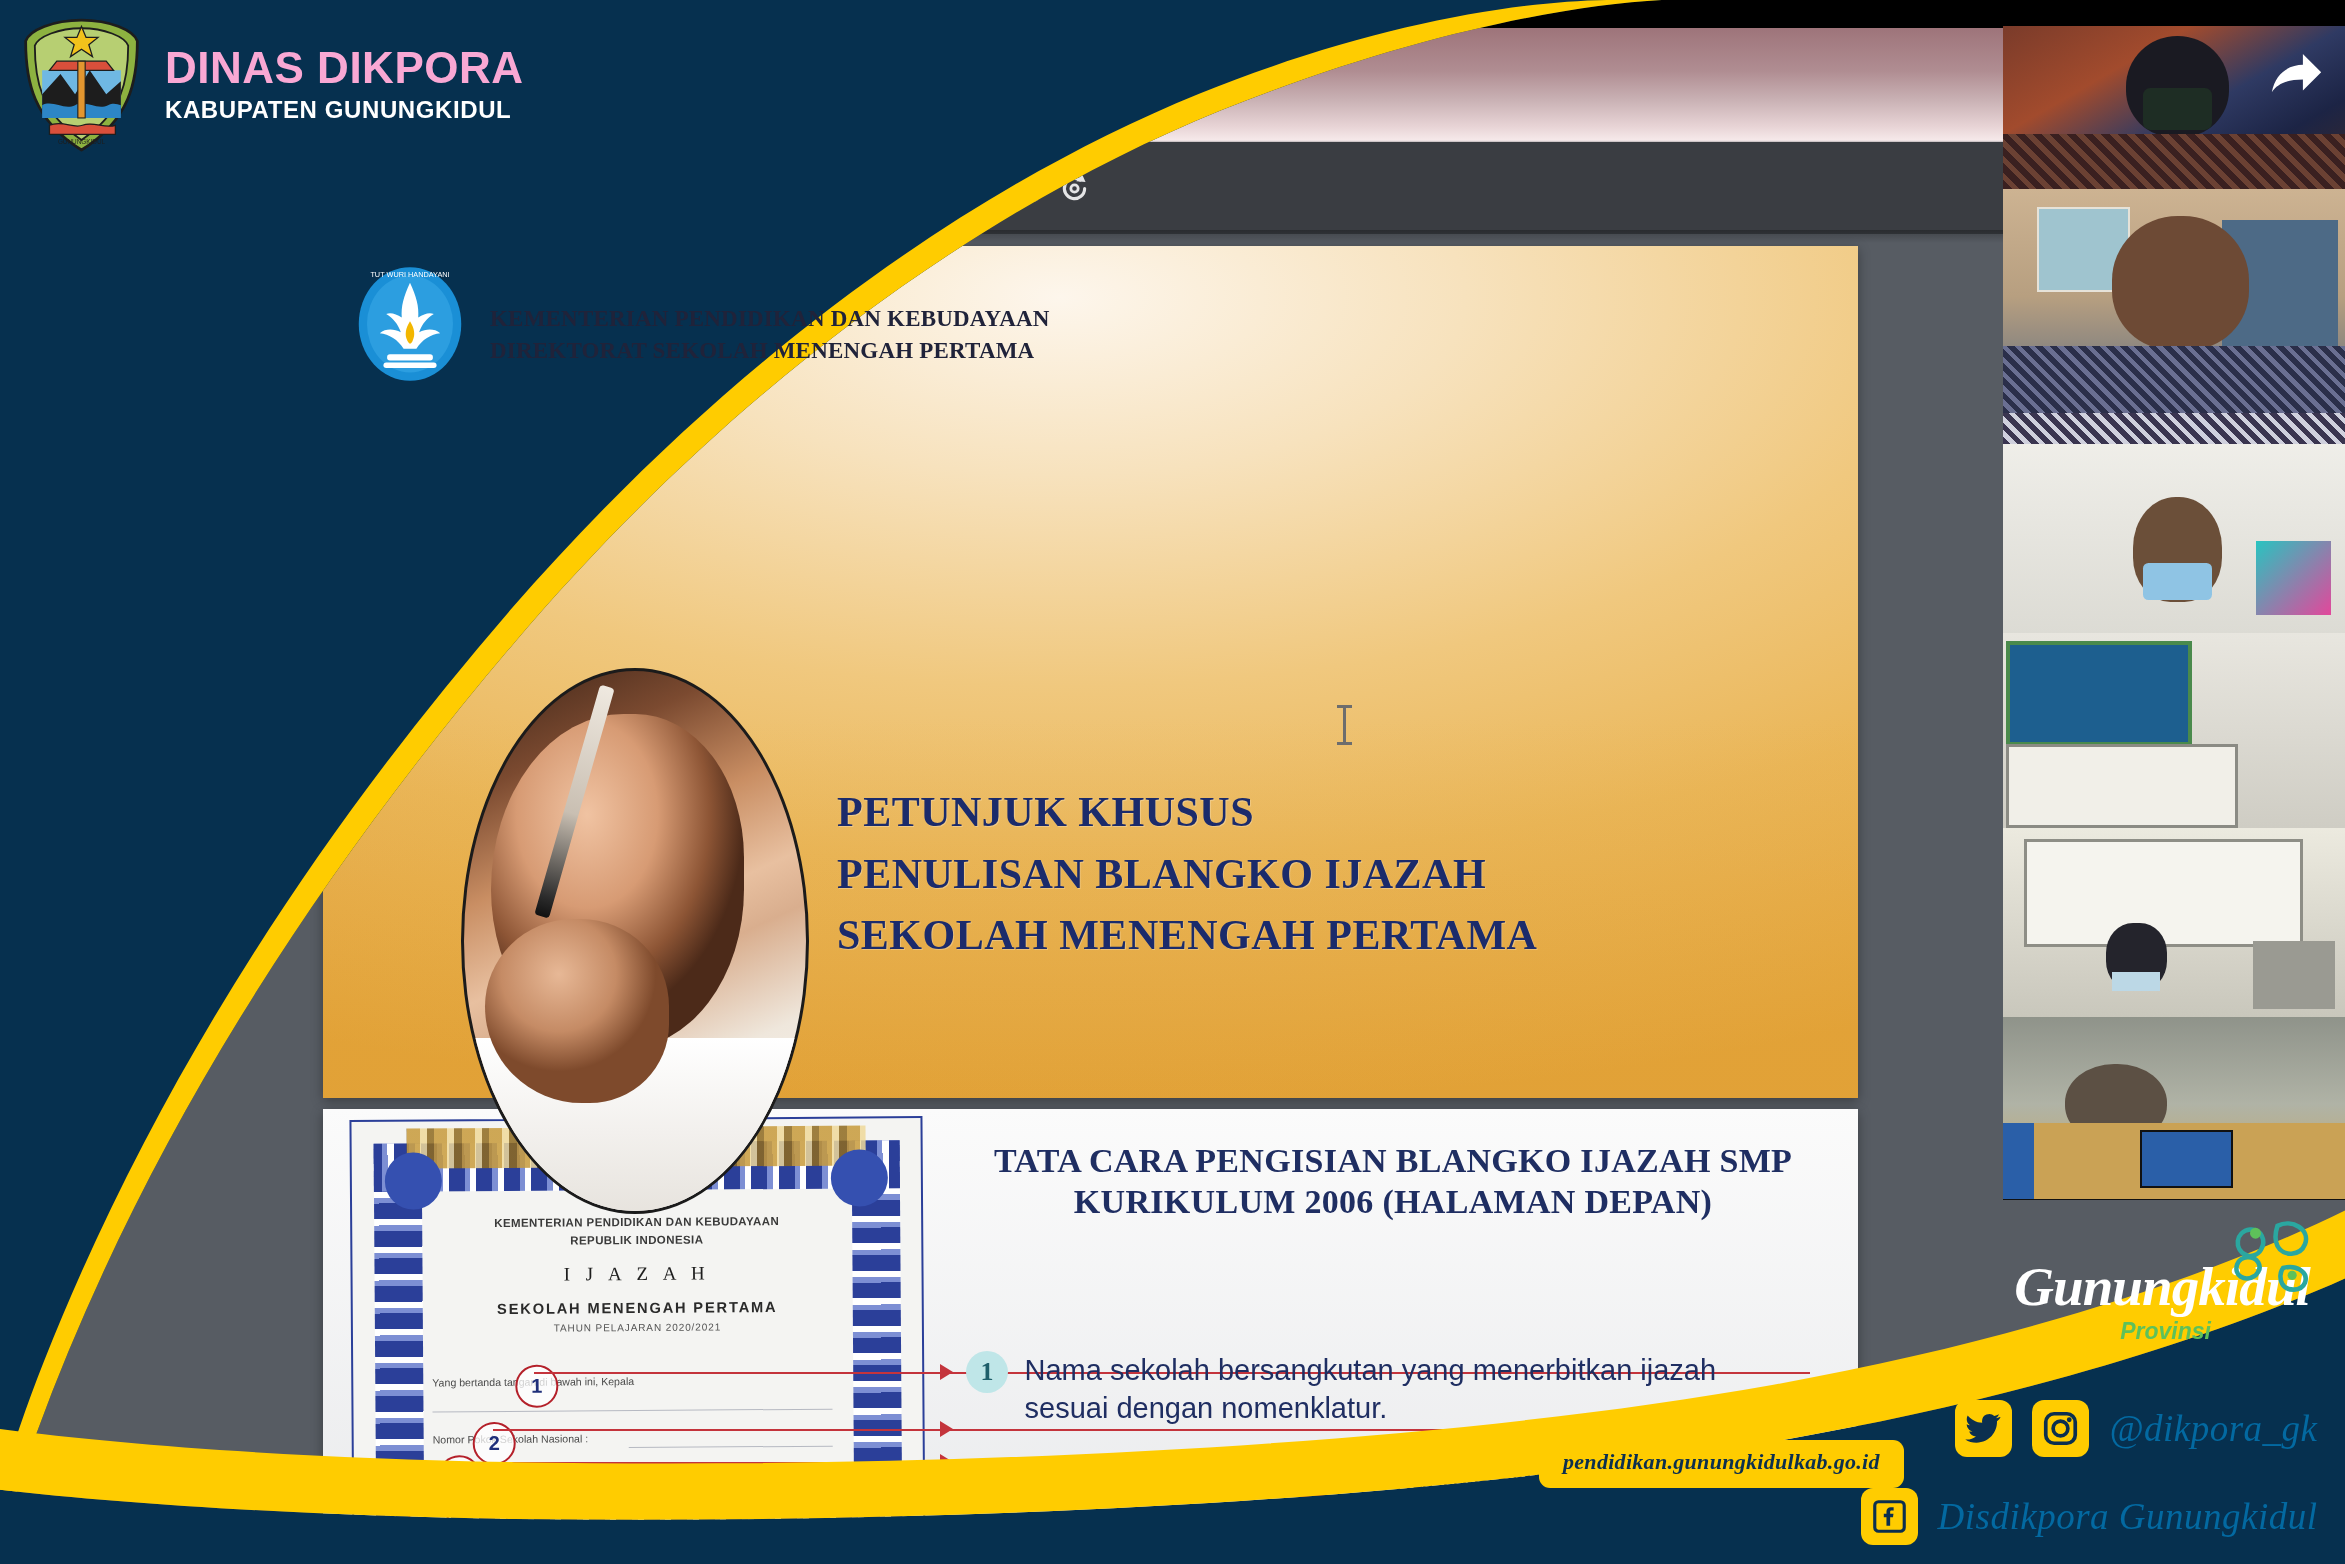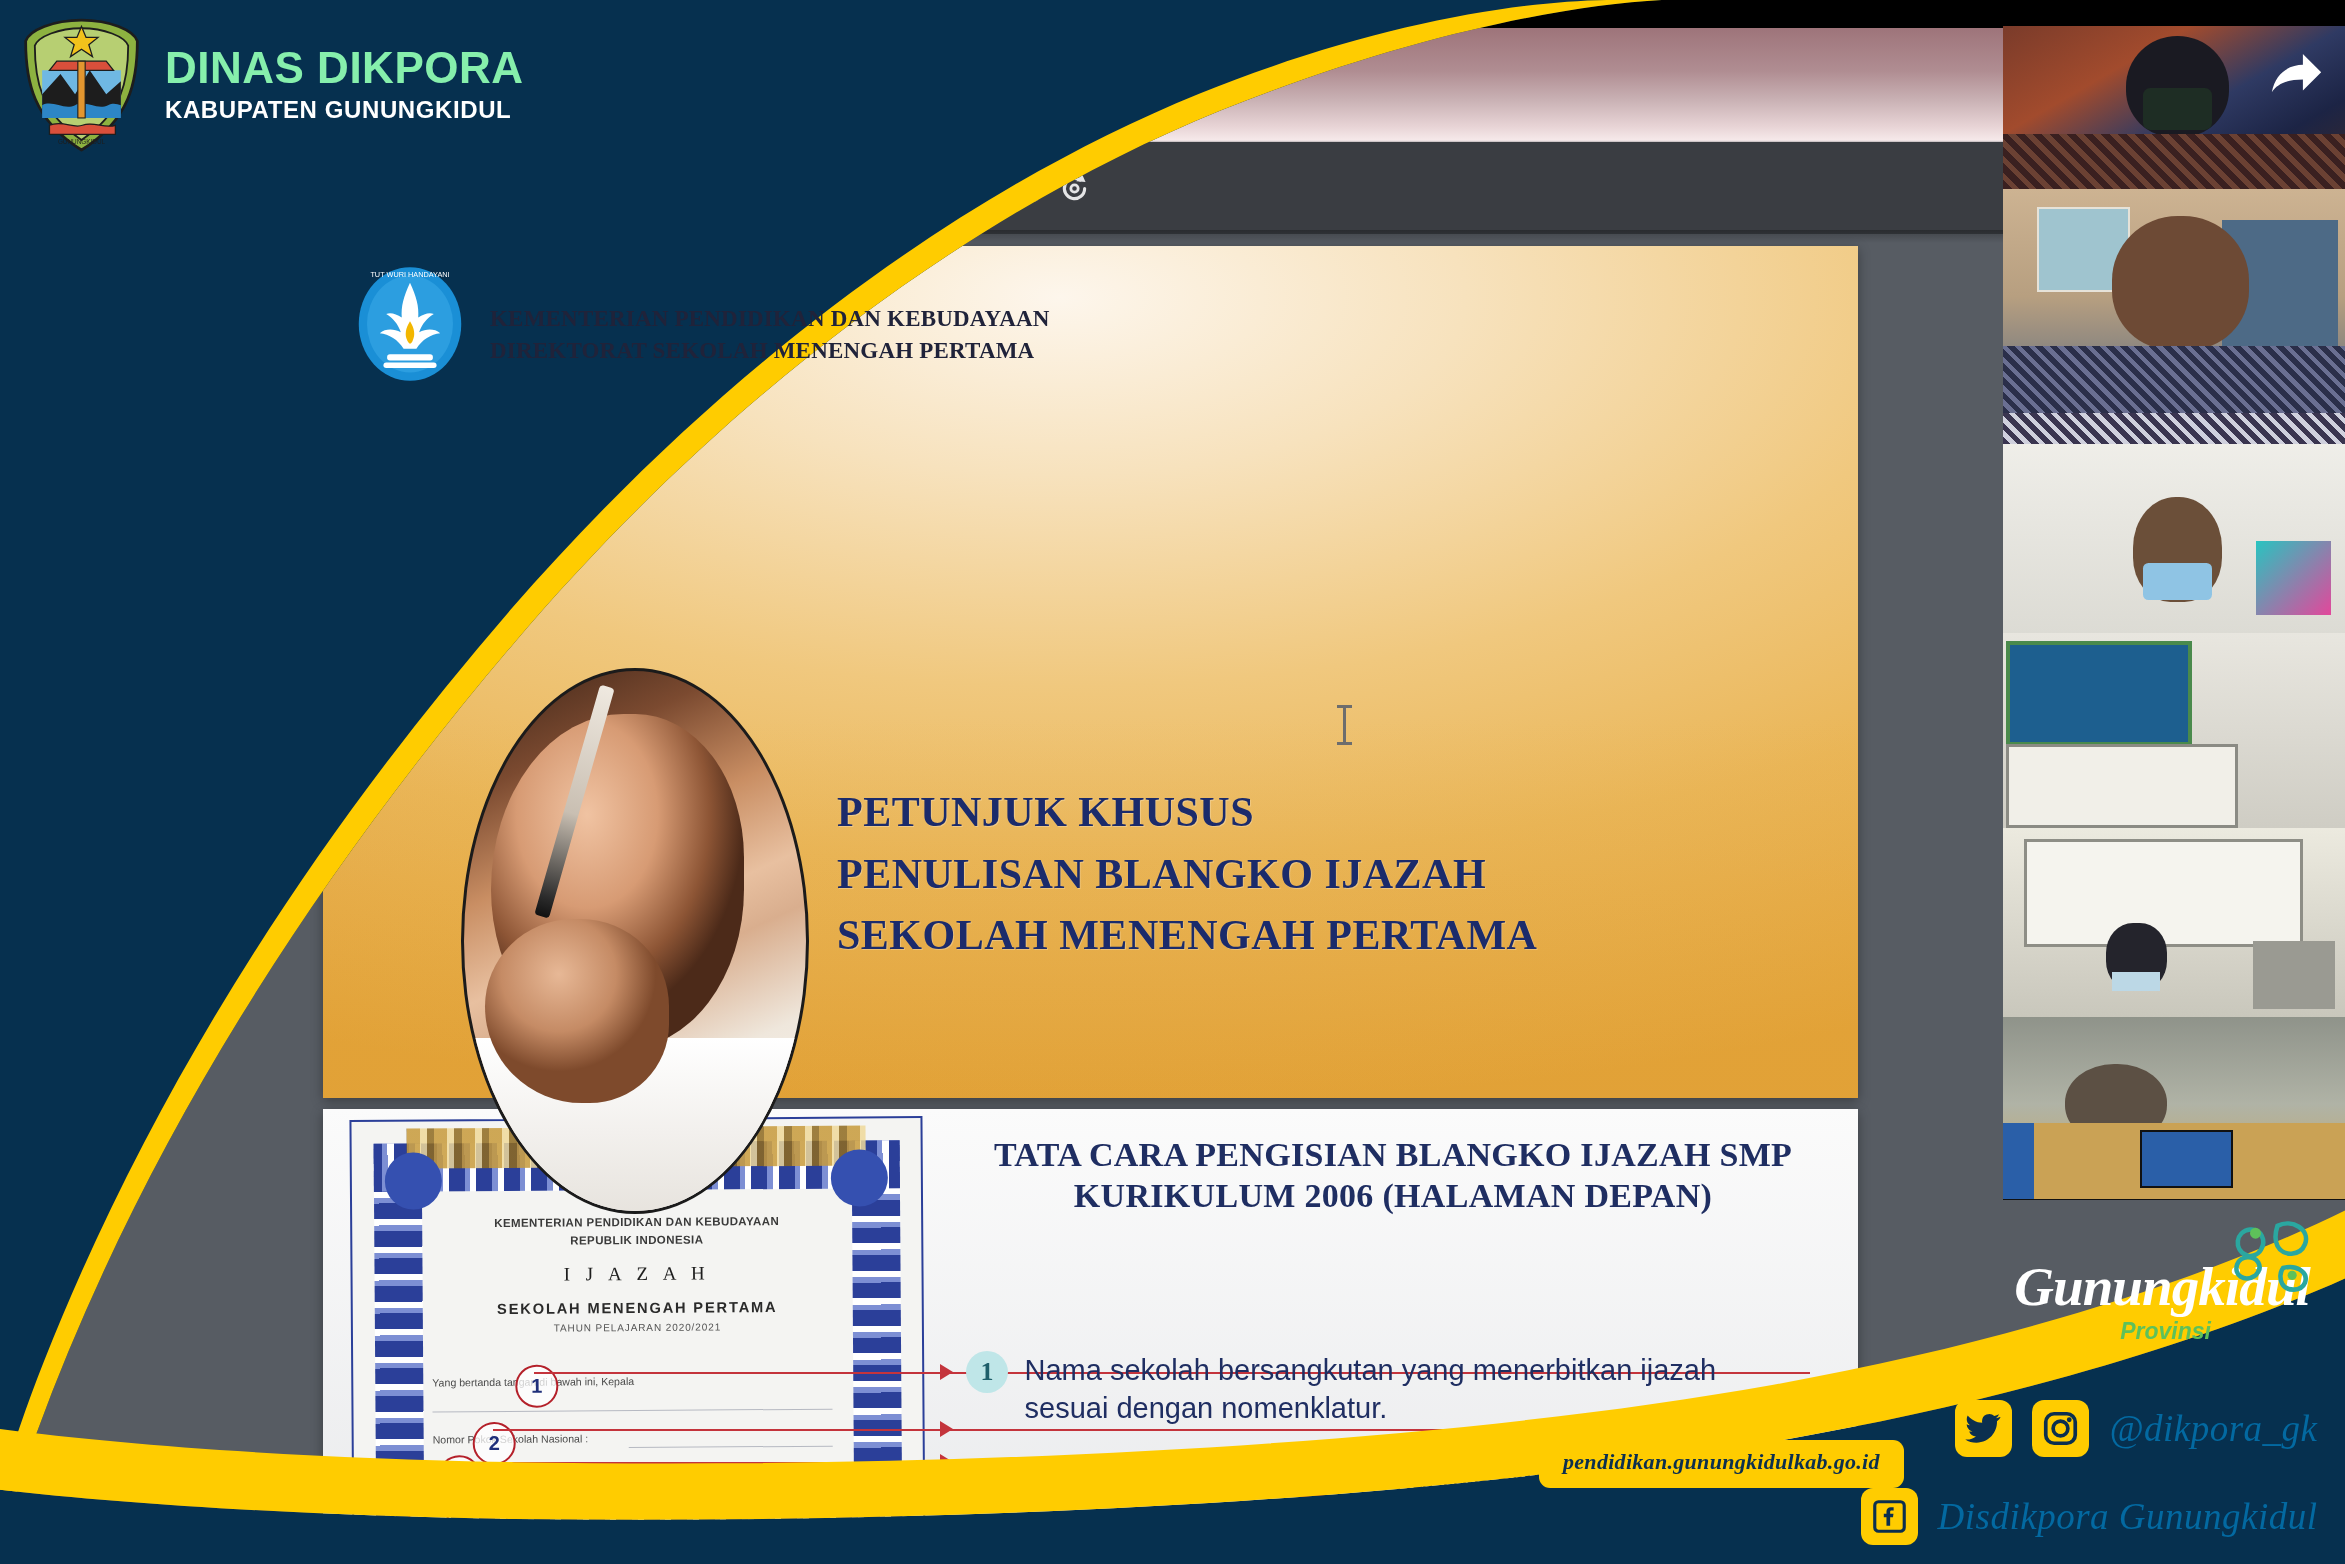--- a/index.html
+++ b/index.html
@@ -91,38 +91,38 @@
   .ij-l2{top:114px;font-size:11.5px;font-weight:bold;color:#3a3a3a;}
   .ij-l3{top:143px;font-family:"Liberation Serif",serif;font-size:19px;letter-spacing:5.5px;color:#1e1e1e;}
   .ij-l4{top:180px;font-size:14.7px;font-weight:bold;letter-spacing:1.8px;color:#2a2a2a;}
   .ij-l5{top:202px;font-size:10px;color:#555;letter-spacing:0.9px;}
   .ij-field{position:absolute;left:79px;color:#4a4a4a;font-size:10.6px;white-space:nowrap;}
   .ij-rule{position:absolute;height:0.9px;background:#b6b9c2;}
   .redcirc{position:absolute;width:39px;height:39px;border-radius:50%;border:2.8px solid #b4202a;
      color:#1f2f7a;font-weight:bold;font-size:20px;display:flex;align-items:center;justify-content:center;background:rgba(255,255,255,.75);}
   .redline{position:absolute;height:1.8px;background:#c4343c;}
 
-  .slide2-head{position:absolute;left:634px;top:26px;width:872px;text-align:center;}
+  .slide2-head{position:absolute;left:634px;top:32px;width:872px;text-align:center;}
   .slide2-head div{color:#1f2e62;font-family:"Liberation Serif",serif;font-weight:bold;
      font-size:34px;line-height:1.2;letter-spacing:0.3px;white-space:nowrap;}
   .s2item{position:absolute;left:643px;display:flex;align-items:flex-start;gap:16.5px;}
   .s2num{width:42px;height:42px;border-radius:50%;background:#bfe6e8;color:#1f5f6b;
      font-family:"Liberation Serif",serif;font-weight:bold;font-size:26px;
      display:flex;align-items:center;justify-content:center;flex:0 0 auto;}
   .s2txt{color:#1f2e62;font-size:29px;line-height:1.32;max-width:716px;}
   .s2arrow{position:absolute;width:0;height:0;border-left:13px solid #c4343c;
      border-top:8.3px solid transparent;border-bottom:8.3px solid transparent;}
 
   
   .brand-svg{position:absolute;left:0;top:0;width:2345px;height:1565px;pointer-events:none;}
 
   
   .hdr{position:absolute;left:22px;top:16.5px;display:flex;align-items:center;gap:24px;z-index:40;}
   .lambang{width:119px;height:136px;position:relative;flex:0 0 auto;}
-  .hdr-text .t1{color:#86efac;font-size:44px;font-weight:bold;letter-spacing:0.5px;line-height:1.05;}
+  .hdr-text .t1{color:#f9a8d4;font-size:44px;font-weight:bold;letter-spacing:0.5px;line-height:1.05;}
   .hdr-text .t2{color:#fff;font-size:24px;font-weight:bold;letter-spacing:0.6px;margin-top:5.5px;}
 
   
   .vstrip{position:absolute;right:0;top:26px;width:342px;height:1174px;background:#111;overflow:hidden;z-index:30;}
   .vtile{position:relative;width:100%;overflow:hidden;}
   .share-arrow{position:absolute;right:22px;top:26px;width:53px;height:44px;z-index:5;}
 
   
   .gk-logo{position:absolute;right:35px;bottom:220px;z-index:45;text-align:right;}
   .gk-word{color:#fff;font-family:"Liberation Serif",serif;font-style:italic;font-weight:bold;

